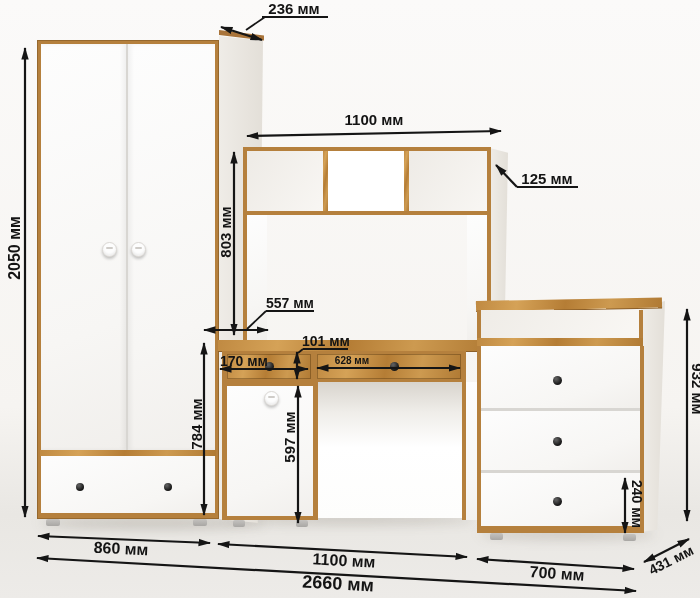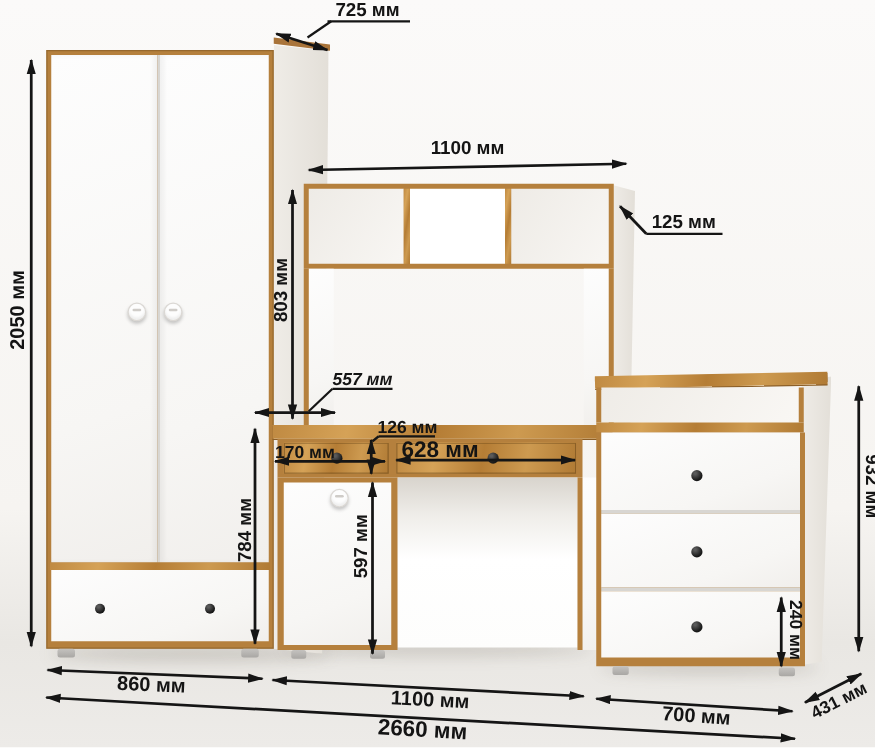--- a/index.html
+++ b/index.html
@@ -149,28 +149,28 @@
 
     <line x1="38" y1="536" x2="210" y2="543" marker-start="url(#ah)" marker-end="url(#ah)"></line>
     <line x1="218" y1="544" x2="467" y2="557" marker-start="url(#ah)" marker-end="url(#ah)"></line>
     <line x1="477" y1="559" x2="634" y2="569" marker-start="url(#ah)" marker-end="url(#ah)"></line>
     <line x1="37" y1="558" x2="636" y2="591" marker-start="url(#ah)" marker-end="url(#ah)"></line>
 
     <line x1="644" y1="562" x2="689" y2="539" marker-start="url(#ah)" marker-end="url(#ah)"></line>
   </svg>
 
   <div class="dim mid" style="left:15px;top:248px;--rot:-90deg;">2050 мм</div>
-  <div class="dim" style="left:294px;top:8px;">725 мм</div>
+  <div class="dim" style="left:294px;top:8px;">236 мм</div>
   <div class="dim" style="left:374px;top:119px;">1100 мм</div>
   <div class="dim" style="left:547px;top:178px;">125 мм</div>
   <div class="dim" style="left:225px;top:232px;--rot:-90deg;">803 мм</div>
-  <div class="dim" style="left:290px;top:303px;font-size:14px;font-style:italic;">557 мм</div>
-  <div class="dim" style="left:326px;top:341px;font-size:14px;">126 мм</div>
+  <div class="dim" style="left:290px;top:303px;font-size:14px;">557 мм</div>
+  <div class="dim" style="left:326px;top:341px;font-size:14px;">101 мм</div>
   <div class="dim" style="left:244px;top:361px;font-size:14px;">170 мм</div>
-  <div class="dim" style="left:352px;top:360px;font-size:18px;">628 мм</div>
+  <div class="dim" style="left:352px;top:360px;font-size:10px;">628 мм</div>
   <div class="dim" style="left:289px;top:437px;--rot:-90deg;">597 мм</div>
   <div class="dim" style="left:196px;top:424px;--rot:-90deg;">784 мм</div>
   <div class="dim" style="left:697px;top:389px;--rot:90deg;">932 мм</div>
   <div class="dim" style="left:637px;top:504px;--rot:90deg;font-size:14px;">240 мм</div>
   <div class="dim mid" style="left:121px;top:549px;--rot:2.5deg;">860 мм</div>
   <div class="dim mid" style="left:344px;top:561px;--rot:3deg;">1100 мм</div>
   <div class="dim mid" style="left:557px;top:574px;--rot:4deg;">700 мм</div>
   <div class="dim big" style="left:338px;top:584px;--rot:3.2deg;">2660 мм</div>
   <div class="dim" style="left:671px;top:560px;--rot:-27deg;font-size:14px;">431 мм</div>
 

